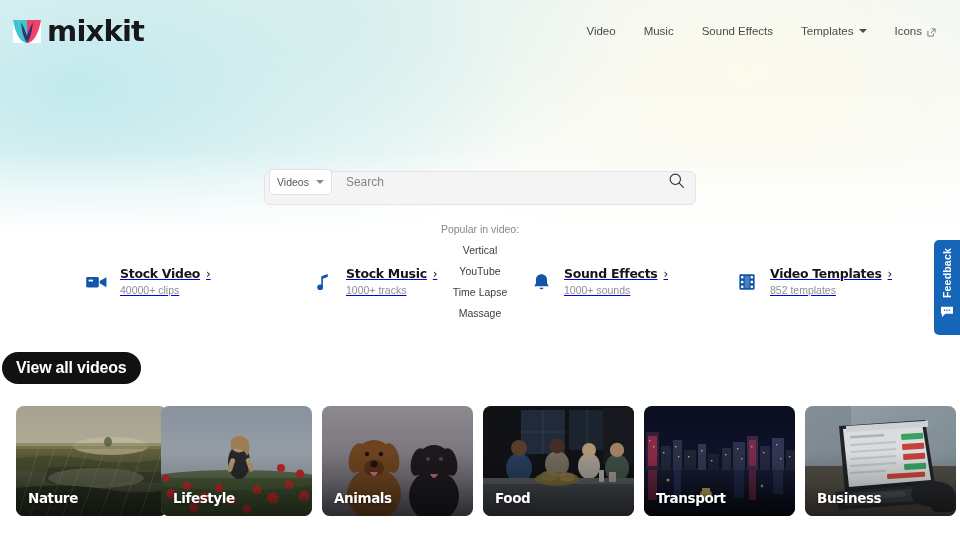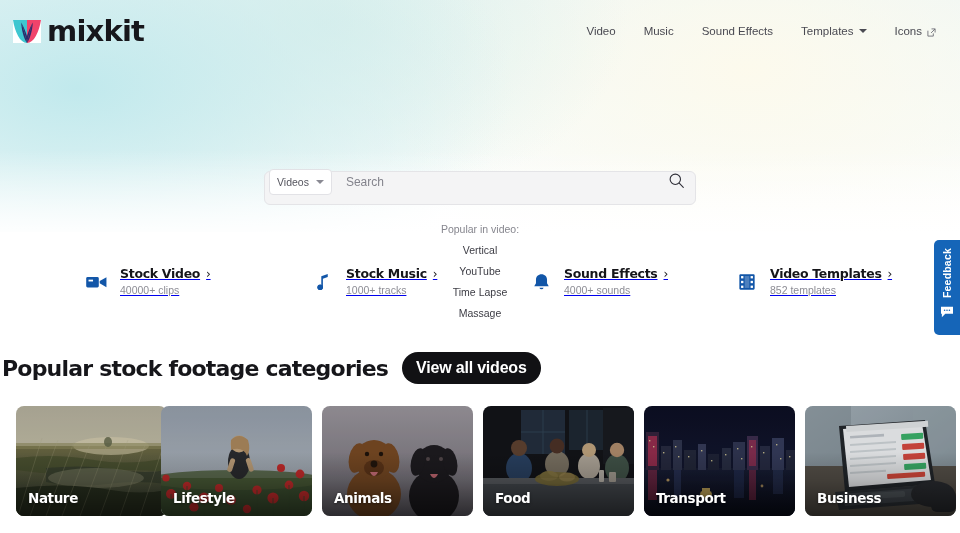--- a/index.html
+++ b/index.html
@@ -264,21 +264,21 @@
         <svg viewBox="0 0 22 22" width="19" height="19" xmlns="http://www.w3.org/2000/svg">
           <path d="M11 1.4 C7.3 1.4 4.6 4.1 4.6 7.8 V12 L2.6 15.4 H19.4 L17.4 12 V7.8 C17.4 4.1 14.7 1.4 11 1.4 Z" fill="#1256a8"></path>
           <path d="M8.6 17 A2.5 2.5 0 0 0 13.4 17 Z" fill="#1256a8"></path>
         </svg>
       </span>
       <span class="ql-body">
         <span class="ql-title">
           <span>Sound Effects</span>
           <span class="chev">›</span>
         </span>
-        <span class="ql-sub">4000+ sounds</span>
+        <span class="ql-sub">1000+ sounds</span>
       </span>
     </a>
 
     <a class="ql" href="#">
       <span class="ql-icon">
         <svg viewBox="0 0 20 20" width="18" height="18" xmlns="http://www.w3.org/2000/svg">
           <rect x="1.5" y="1.5" width="17" height="17" rx="1.2" fill="#1256a8"></rect>
           <rect x="3.4" y="3.4" width="2.6" height="2.6" fill="#ffffff"></rect>
           <rect x="3.4" y="8.7" width="2.6" height="2.6" fill="#ffffff"></rect>
           <rect x="3.4" y="14" width="2.6" height="2.6" fill="#ffffff"></rect>
@@ -292,21 +292,20 @@
         <span class="ql-title">
           <span>Video Templates</span>
           <span class="chev">›</span>
         </span>
         <span class="ql-sub">852 templates</span>
       </span>
     </a>
   </div>
 
   <div class="section-head">
-    <h2 class="section-title">Popular stock footage categories</h2>
     <button class="pill">View all videos</button>
   </div>
 
   <div class="cards">
 
     <div class="card" style="left:16px;">
       <div class="card-img">
         <svg viewBox="0 0 151 110" width="151" height="110" preserveAspectRatio="none" xmlns="http://www.w3.org/2000/svg">
           <defs>
             <linearGradient id="natSky" x1="0" y1="0" x2="0" y2="1">

